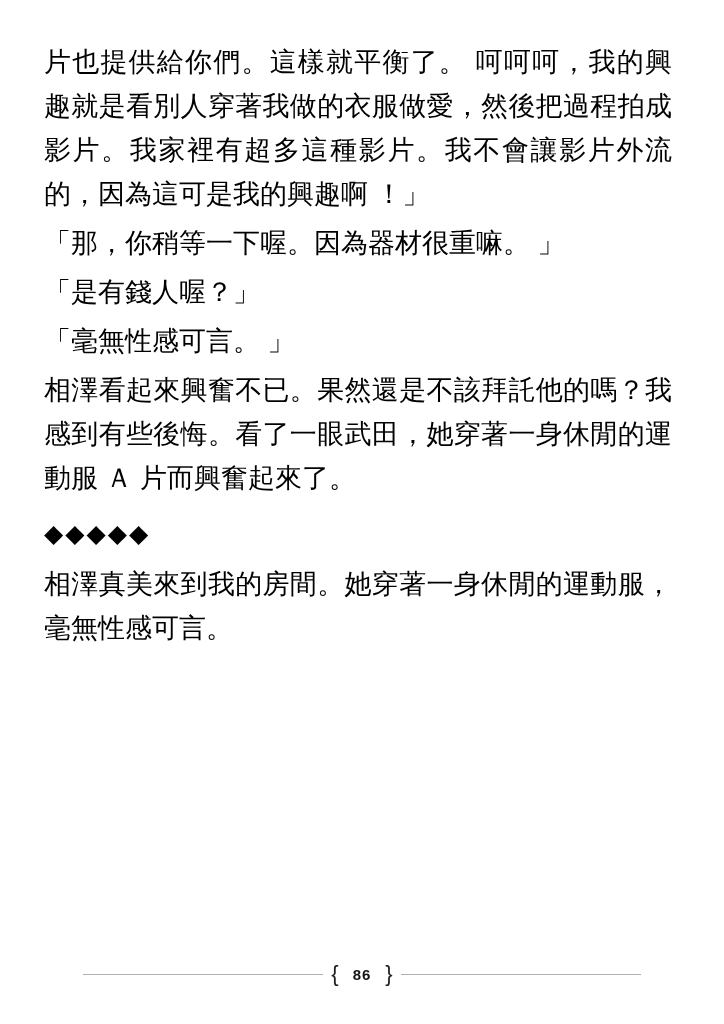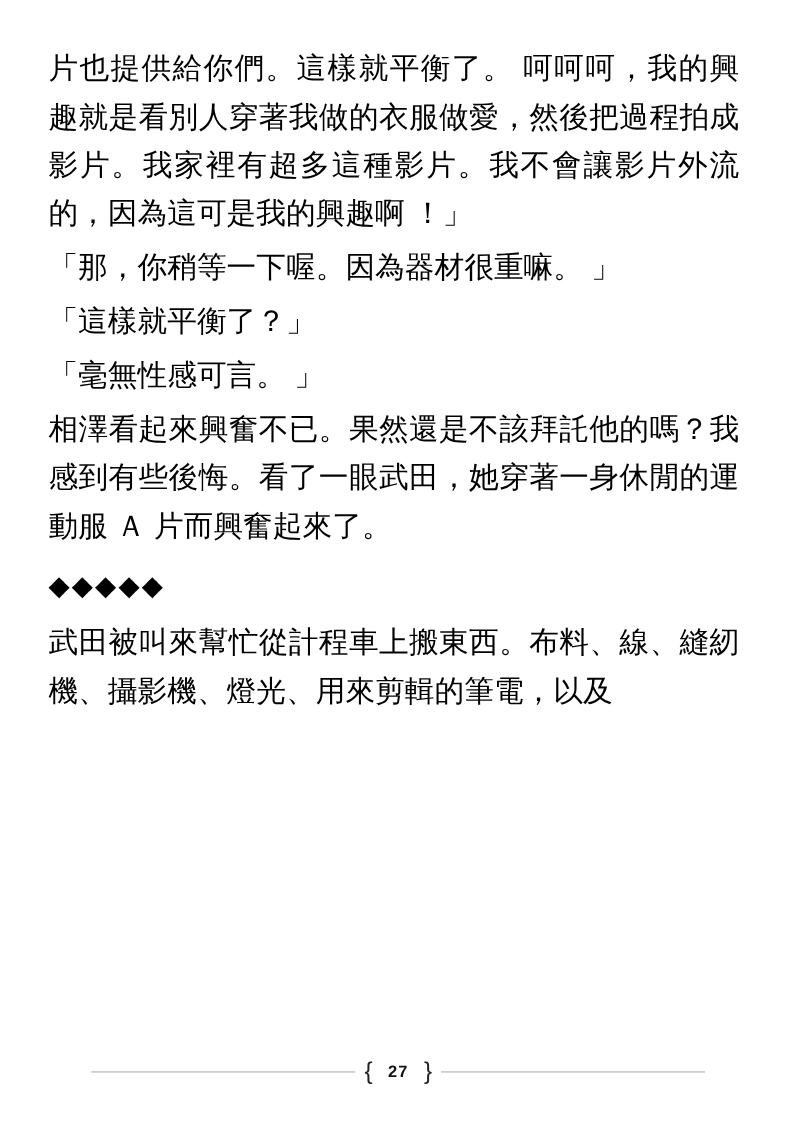--- a/index.html
+++ b/index.html
@@ -78,30 +78,30 @@
   }
 </style>
 </head>
 <body>
 
 <div class="page">
   <div class="content">
 
     <p class="para">片也提供給你們。這樣就平衡了。 呵呵呵，我的興趣就是看別人穿著我做的衣服做愛，然後把過程拍成影片。我家裡有超多這種影片。我不會讓影片外流的，因為這可是我的興趣啊 ！」</p>
     <p class="para">「那，你稍等一下喔。因為器材很重嘛。 」</p>
-    <p class="para">「這樣就平衡了？」</p>
+    <p class="para">「是有錢人喔？」</p>
     <p class="para">「毫無性感可言。 」</p>
     <p class="para">相澤看起來興奮不已。果然還是不該拜託他的嗎？我感到有些後悔。看了一眼武田，她穿著一身休閒的運動服 Ａ 片而興奮起來了。</p>
 
     <div class="divider-row">◆◆◆◆◆</div>
 
-    <p class="para">武田被叫來幫忙從計程車上搬東西。布料、線、縫紉機、攝影機、燈光、用來剪輯的筆電，以及</p>
+    <p class="para">相澤真美來到我的房間。她穿著一身休閒的運動服，毫無性感可言。</p>
 
   </div>
 </div>
 
 <div class="footer">
   <div class="rule left"></div>
   <span class="brace">{</span>
-  <span class="pagenum">27</span>
+  <span class="pagenum">86</span>
   <span class="brace">}</span>
   <div class="rule right"></div>
 </div>
 
 </body></html>

